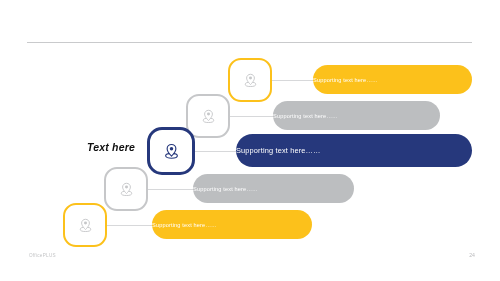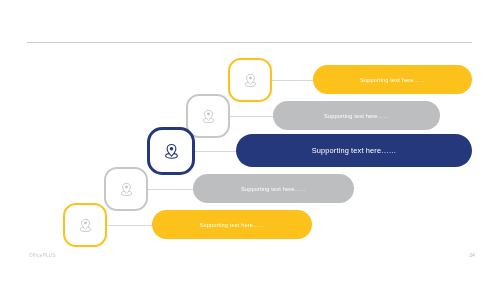--- a/index.html
+++ b/index.html
@@ -77,21 +77,20 @@
   .badge svg { display: block; }
 
   
   .pill {
     position: absolute;
     top: 7px;
     height: 29px;
     border-radius: 15px;
     display: flex;
     align-items: center;
-    justify-content: center;
     box-sizing: border-box;
     z-index: 2;
   }
   .pill span {
     font-size: 5.6px;
     color: #ffffff;
     letter-spacing: .15px;
     white-space: nowrap;
   }
   .pill.yellow { background: #fcc11b; }
@@ -117,20 +116,21 @@
     color: #b9babc;
   }
 </style>
 </head>
 <body>
 
 <div id="slide">
 
   <div class="divider"></div>
 
+  <div class="side-label">Text here</div>
 
   <div class="row" style="left:228px; top:58px; width:244px;">
     <div class="connector" style="left:44px; width:42px;"></div>
     <div class="badge yellow" style="left:0px;">
       <span>
         <svg width="17" height="17" viewBox="0 0 24 24">
           <ellipse cx="12" cy="17.4" rx="7.4" ry="3.1" fill="none" stroke="#c6c7c9" stroke-width="1.35"></ellipse>
           <path d="M12 3.2c-3.1 0-5.5 2.4-5.5 5.4 0 3.9 5.5 9.2 5.5 9.2s5.5-5.3 5.5-9.2c0-3-2.4-5.4-5.5-5.4z" fill="#ffffff" stroke="#c6c7c9" stroke-width="1.35"></path>
           <circle cx="12" cy="8.5" r="2.1" fill="#c6c7c9"></circle>
         </svg>

